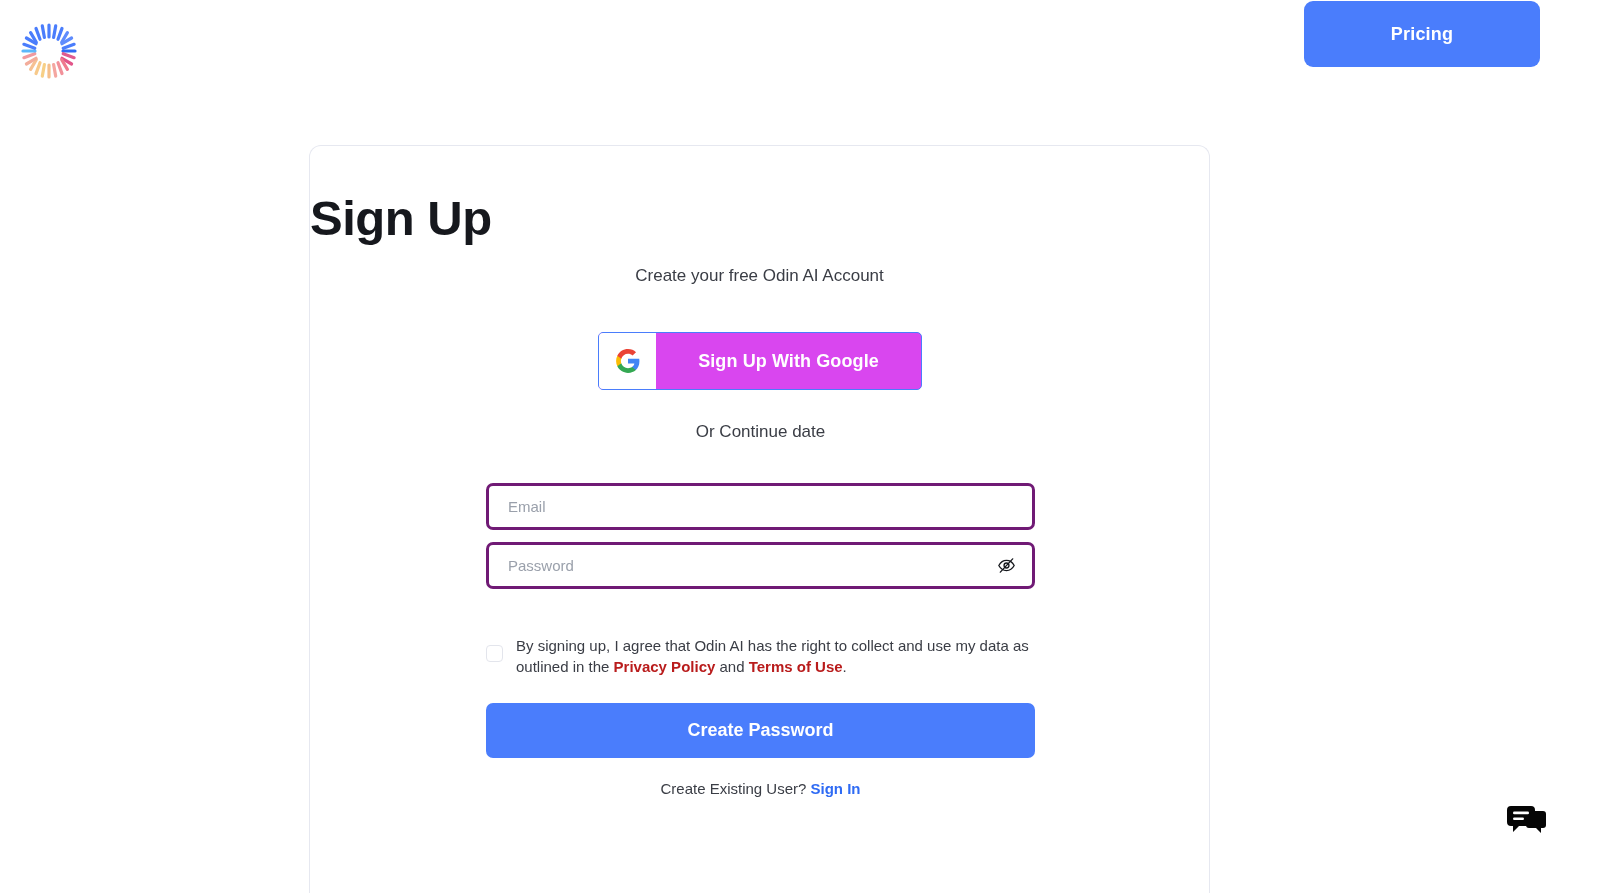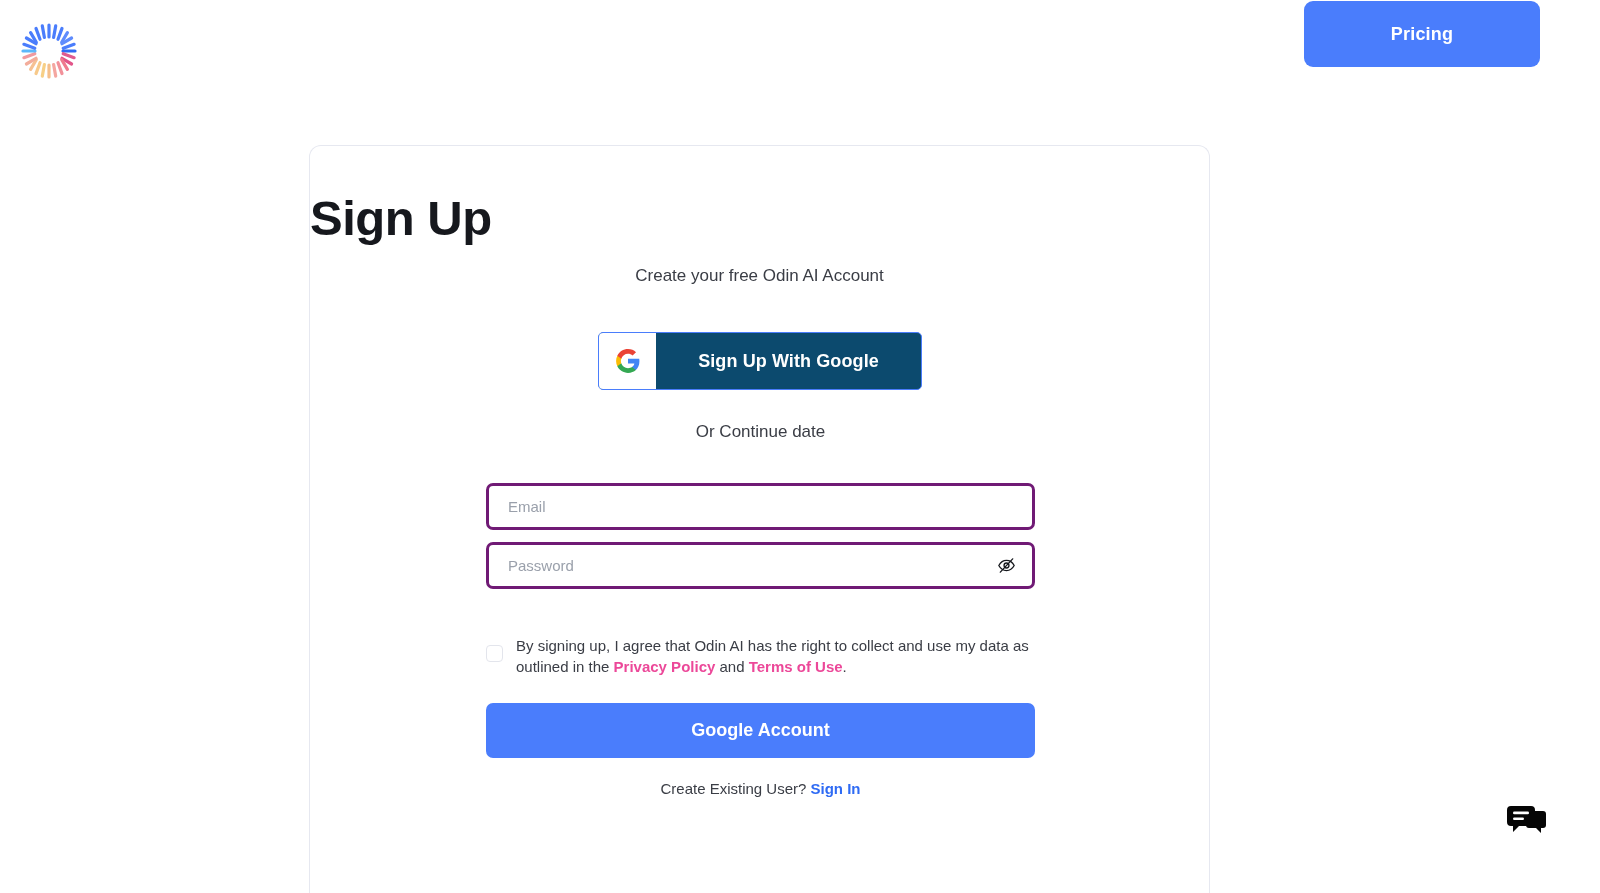--- a/index.html
+++ b/index.html
@@ -76,21 +76,21 @@
   
   .google-btn {
     position: absolute;
     left: 288px; top: 186px;
     width: 324px; height: 58px;
     display: flex;
     align-items: stretch;
     border: 1px solid #4a7dfc;
     border-radius: 5px;
     overflow: hidden;
-    background: #0c4a6e;
+    background: #d946ef;
     cursor: pointer;
     padding: 0;
   }
   .google-icon-box {
     width: 57px;
     background: #ffffff;
     display: flex;
     align-items: center;
     justify-content: center;
     flex: 0 0 57px;
@@ -173,21 +173,21 @@
     margin-top: 10px;
     cursor: pointer;
     padding: 0;
   }
   .consent-text {
     font-size: 15px;
     line-height: 1.42;
     color: #3a3d45;
     max-width: 520px;
   }
-  .consent-text b { font-weight: bold; color: #ec4899; cursor: pointer; }
+  .consent-text b { font-weight: bold; color: #b91c1c; cursor: pointer; }
 
   
   .create-btn {
     display: block;
     width: 549px;
     height: 55px;
     background: #4a7dfc;
     border: none;
     border-radius: 7px;
     color: #fff;
@@ -308,21 +308,21 @@
         <div class="consent-row">
           <button class="checkbox"></button>
           <div class="consent-text">
             <span>By signing up, I agree that Odin AI has the right to collect and use my data as outlined in the </span><b>Privacy Policy</b><span> and </span><b>Terms of Use</b><span>.</span>
           </div>
         </div>
 
 
       </div>
 
-      <button class="create-btn">Google Account</button>
+      <button class="create-btn">Create Password</button>
 
       <div class="signin-line">
         <span>Create Existing User? </span><a>Sign In</a>
       </div>
 
     </div>
   </div>
 
   <button class="chat-widget">
     <svg viewBox="0 0 44 36" xmlns="http://www.w3.org/2000/svg" aria-hidden="true">

